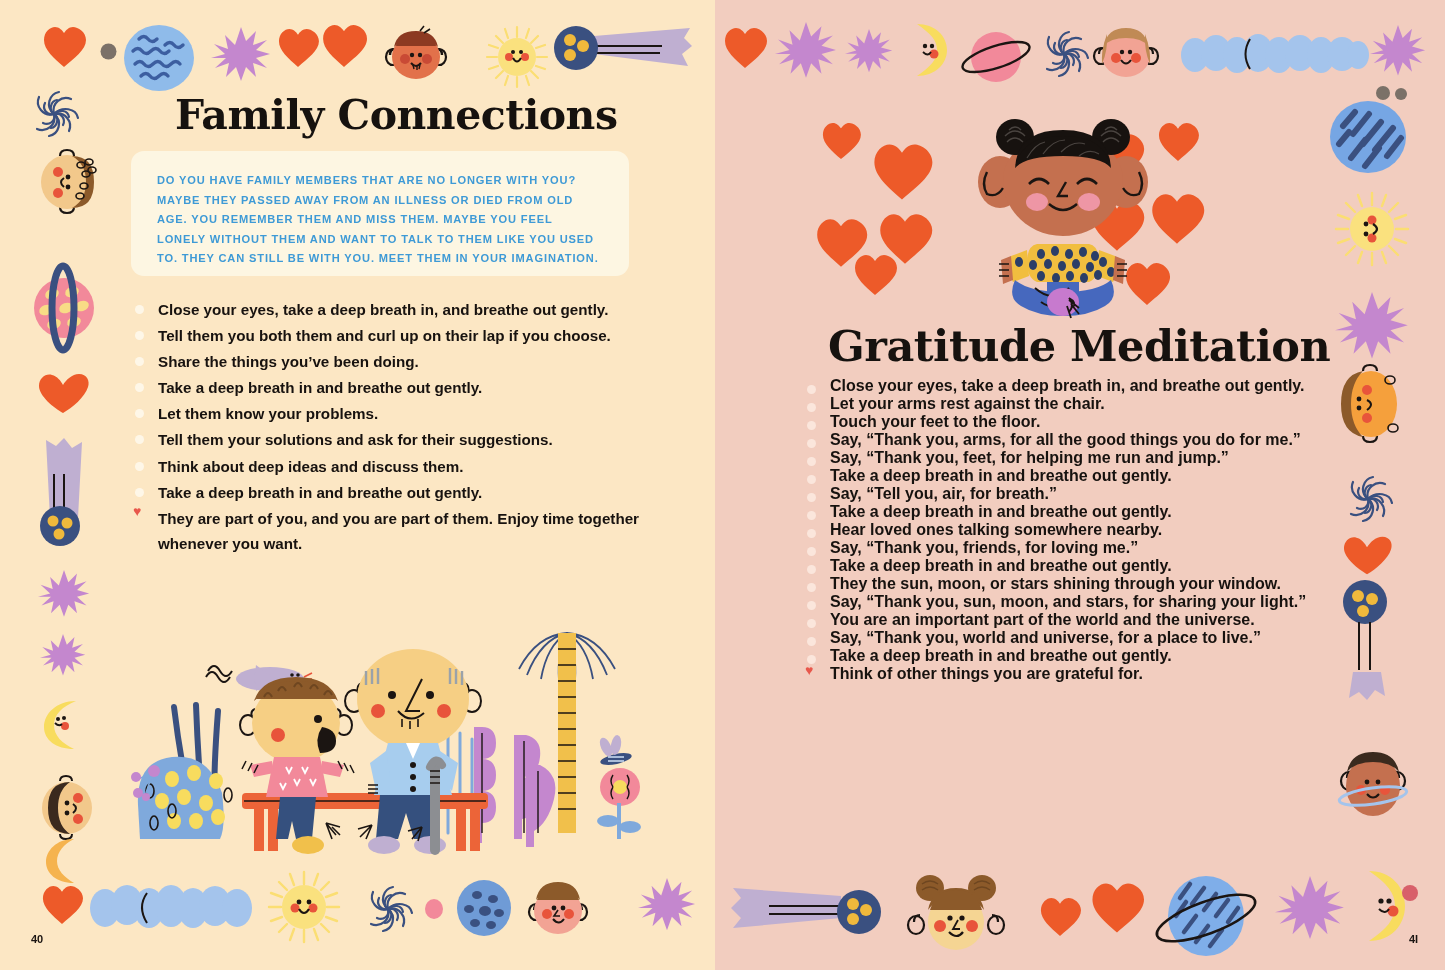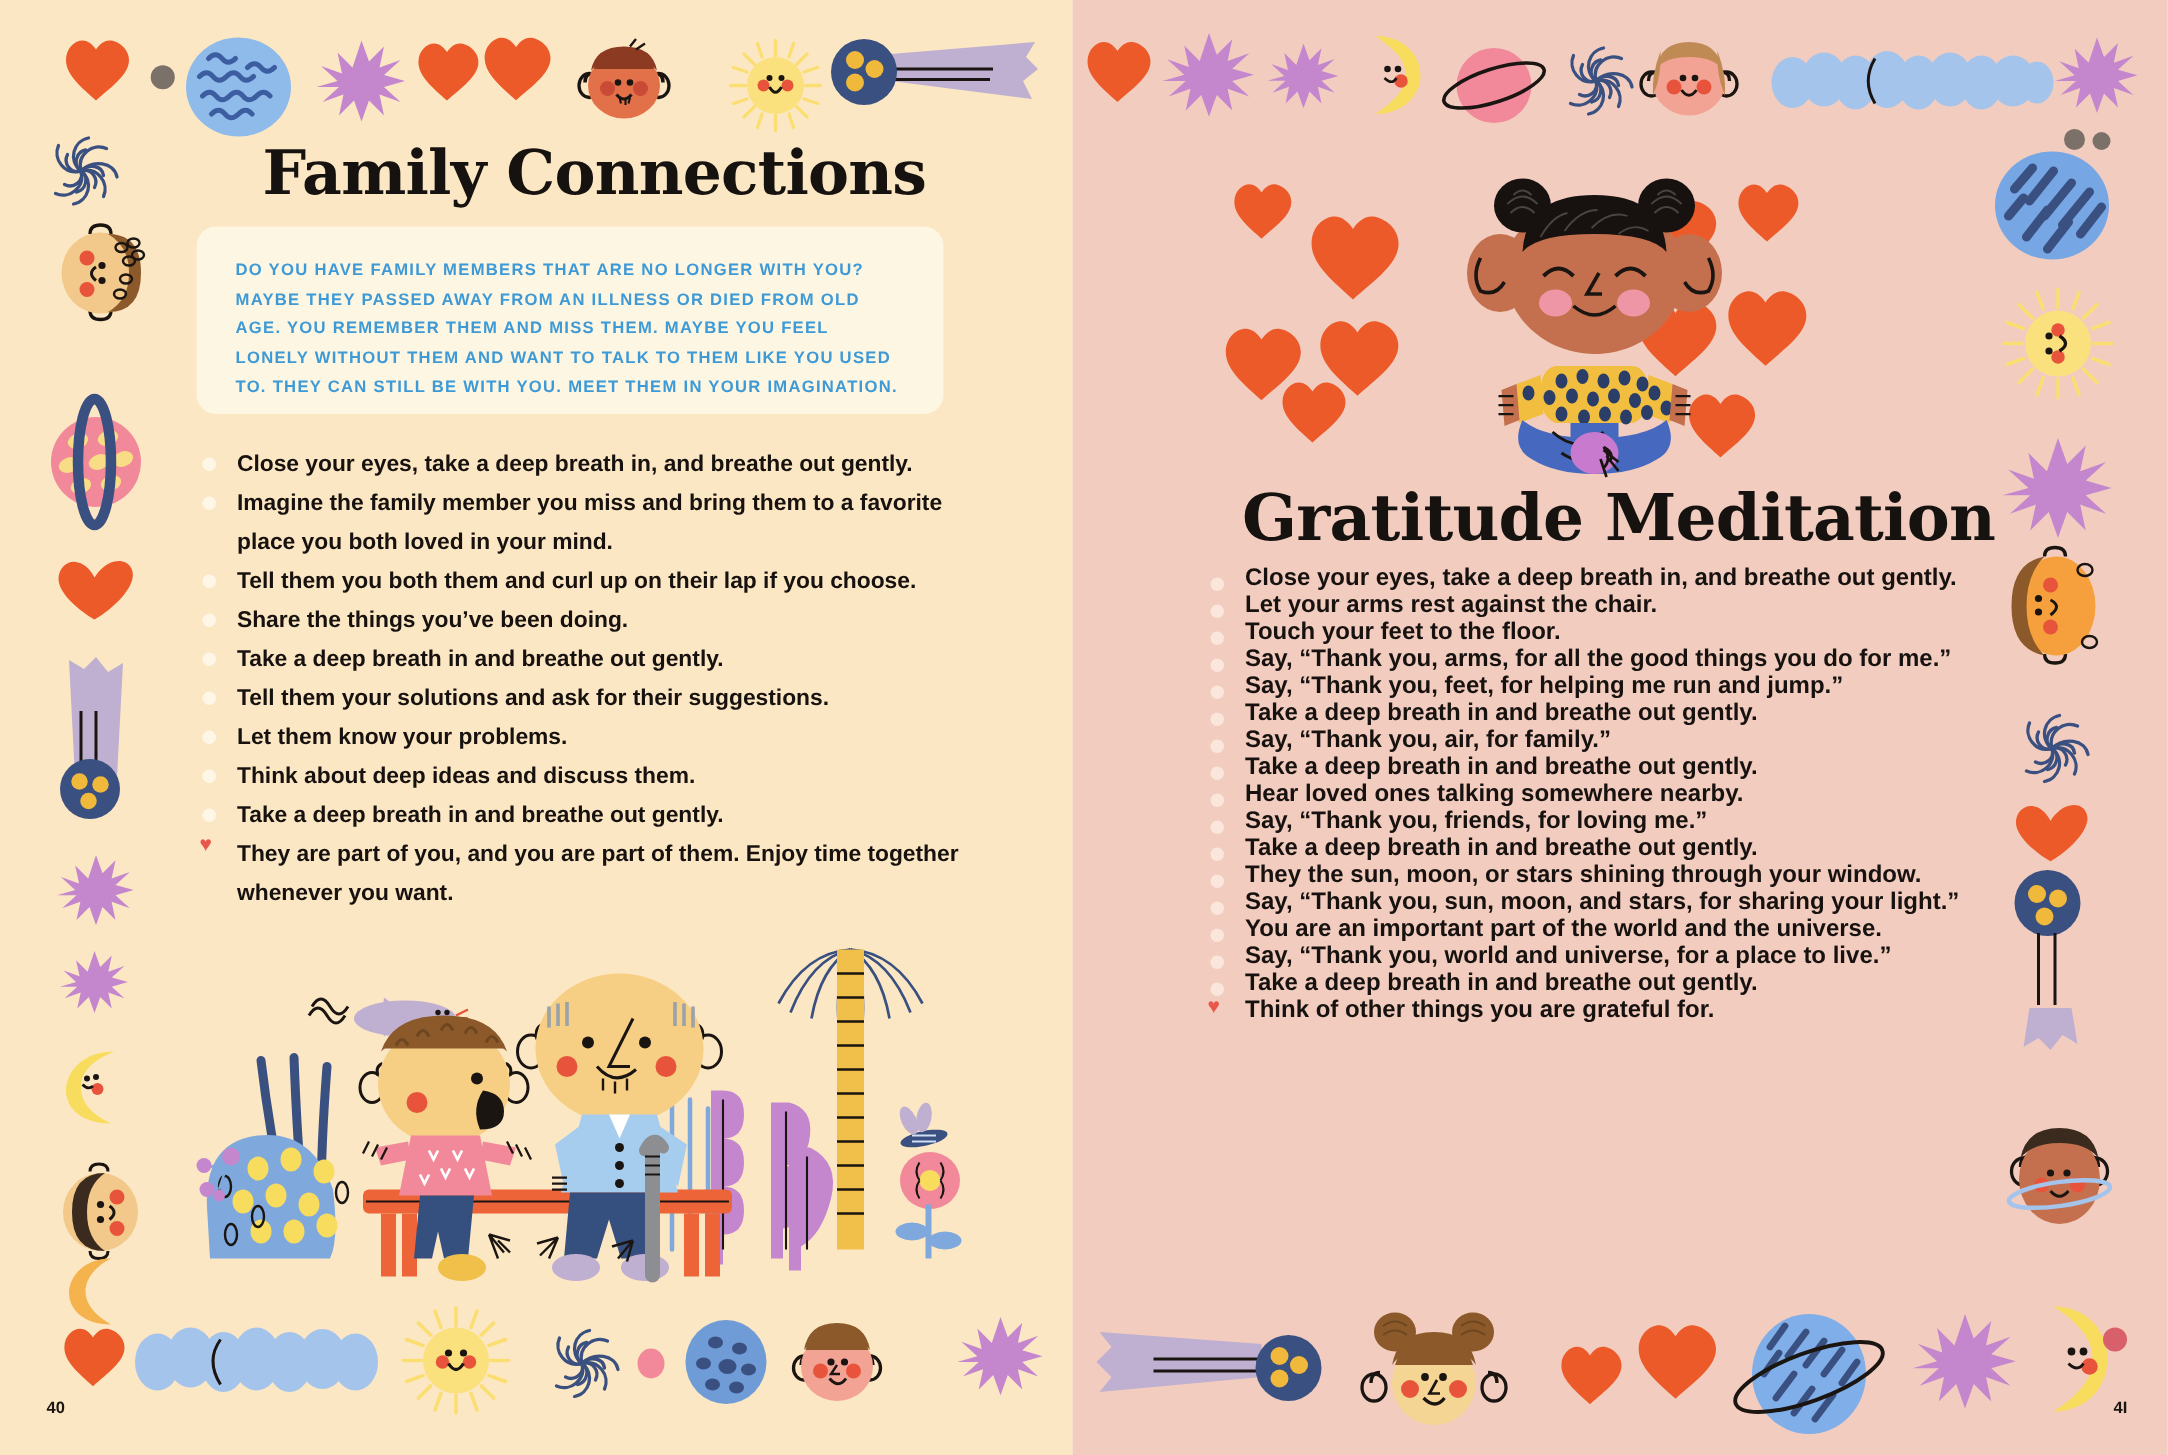--- a/index.html
+++ b/index.html
@@ -292,26 +292,25 @@
     </div>
 
     <h1 class="book-title title-family">Family Connections</h1>
 
     <div class="infobox">
       <p>DO YOU HAVE FAMILY MEMBERS THAT ARE NO LONGER WITH YOU? MAYBE THEY PASSED AWAY FROM AN ILLNESS OR DIED FROM OLD AGE. YOU REMEMBER THEM AND MISS THEM. MAYBE YOU FEEL LONELY WITHOUT THEM AND WANT TO TALK TO THEM LIKE YOU USED TO. THEY CAN STILL BE WITH YOU. MEET THEM IN YOUR IMAGINATION.</p>
     </div>
 
     <div class="list list-left">
       <div class="li"><span class="marker"></span><span>Close your eyes, take a deep breath in, and breathe out gently.</span></div>
-      <div class="li"><span class="marker"></span><span>Imagine the family member you miss and bring them to a favorite place you both loved in your mind.</span></div>
       <div class="li"><span class="marker"></span><span>Tell them you both them and curl up on their lap if you choose.</span></div>
       <div class="li"><span class="marker"></span><span>Share the things you’ve been doing.</span></div>
       <div class="li"><span class="marker"></span><span>Take a deep breath in and breathe out gently.</span></div>
+      <div class="li"><span class="marker"></span><span>Let them know your problems.</span></div>
       <div class="li"><span class="marker"></span><span>Tell them your solutions and ask for their suggestions.</span></div>
-      <div class="li"><span class="marker"></span><span>Let them know your problems.</span></div>
       <div class="li"><span class="marker"></span><span>Think about deep ideas and discuss them.</span></div>
       <div class="li"><span class="marker"></span><span>Take a deep breath in and breathe out gently.</span></div>
       <div class="li heart"><span class="marker"></span><span>They are part of you, and you are part of them. Enjoy time together whenever you want.</span></div>
     </div>
 
     <div class="deco" style="left:130px;top:615px">
       <svg width="520" height="265" viewBox="0 0 520 265">
 
         <g stroke="#3A5080" stroke-width="1.8" fill="none">
           <path d="M437 18q-30 2-48 36M437 18q-26 6-40 42M437 18q-20 12-26 46M437 18q-10 16-8 48"></path>
@@ -873,21 +872,21 @@
 
     <h1 class="book-title title-gratitude" style="left:113px">Gratitude Meditation</h1>
 
     <div class="list" style="left:90px;top:377px;width:535px">
       <div class="li"><span class="marker" style="background:#FBE6DC"></span><span>Close your eyes, take a deep breath in, and breathe out gently.</span></div>
       <div class="li"><span class="marker" style="background:#FBE6DC"></span><span>Let your arms rest against the chair.</span></div>
       <div class="li"><span class="marker" style="background:#FBE6DC"></span><span>Touch your feet to the floor.</span></div>
       <div class="li"><span class="marker" style="background:#FBE6DC"></span><span>Say, “Thank you, arms, for all the good things you do for me.”</span></div>
       <div class="li"><span class="marker" style="background:#FBE6DC"></span><span>Say, “Thank you, feet, for helping me run and jump.”</span></div>
       <div class="li"><span class="marker" style="background:#FBE6DC"></span><span>Take a deep breath in and breathe out gently.</span></div>
-      <div class="li"><span class="marker" style="background:#FBE6DC"></span><span>Say, “Thank you, air, for family.”</span></div>
+      <div class="li"><span class="marker" style="background:#FBE6DC"></span><span>Say, “Tell you, air, for breath.”</span></div>
       <div class="li"><span class="marker" style="background:#FBE6DC"></span><span>Take a deep breath in and breathe out gently.</span></div>
       <div class="li"><span class="marker" style="background:#FBE6DC"></span><span>Hear loved ones talking somewhere nearby.</span></div>
       <div class="li"><span class="marker" style="background:#FBE6DC"></span><span>Say, “Thank you, friends, for loving me.”</span></div>
       <div class="li"><span class="marker" style="background:#FBE6DC"></span><span>Take a deep breath in and breathe out gently.</span></div>
       <div class="li"><span class="marker" style="background:#FBE6DC"></span><span>They the sun, moon, or stars shining through your window.</span></div>
       <div class="li"><span class="marker" style="background:#FBE6DC"></span><span>Say, “Thank you, sun, moon, and stars, for sharing your light.”</span></div>
       <div class="li"><span class="marker" style="background:#FBE6DC"></span><span>You are an important part of the world and the universe.</span></div>
       <div class="li"><span class="marker" style="background:#FBE6DC"></span><span>Say, “Thank you, world and universe, for a place to live.”</span></div>
       <div class="li"><span class="marker" style="background:#FBE6DC"></span><span>Take a deep breath in and breathe out gently.</span></div>
       <div class="li heart"><span class="marker"></span><span>Think of other things you are grateful for.</span></div>

